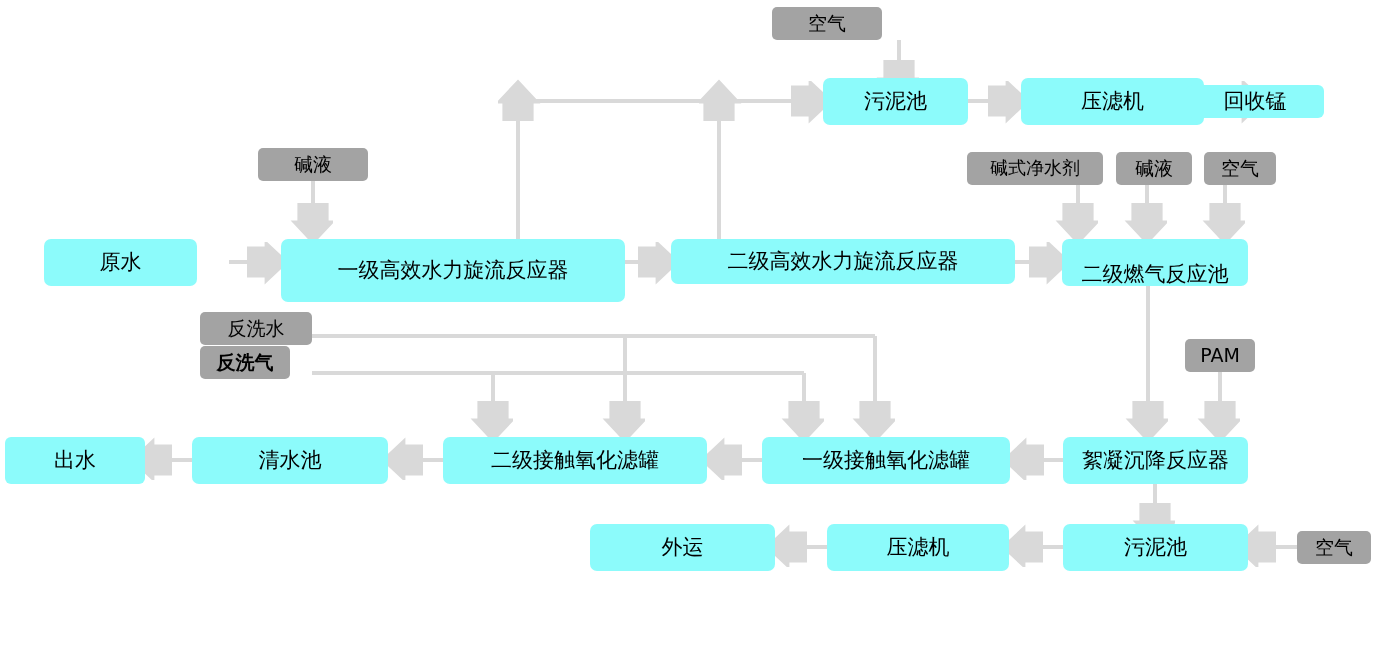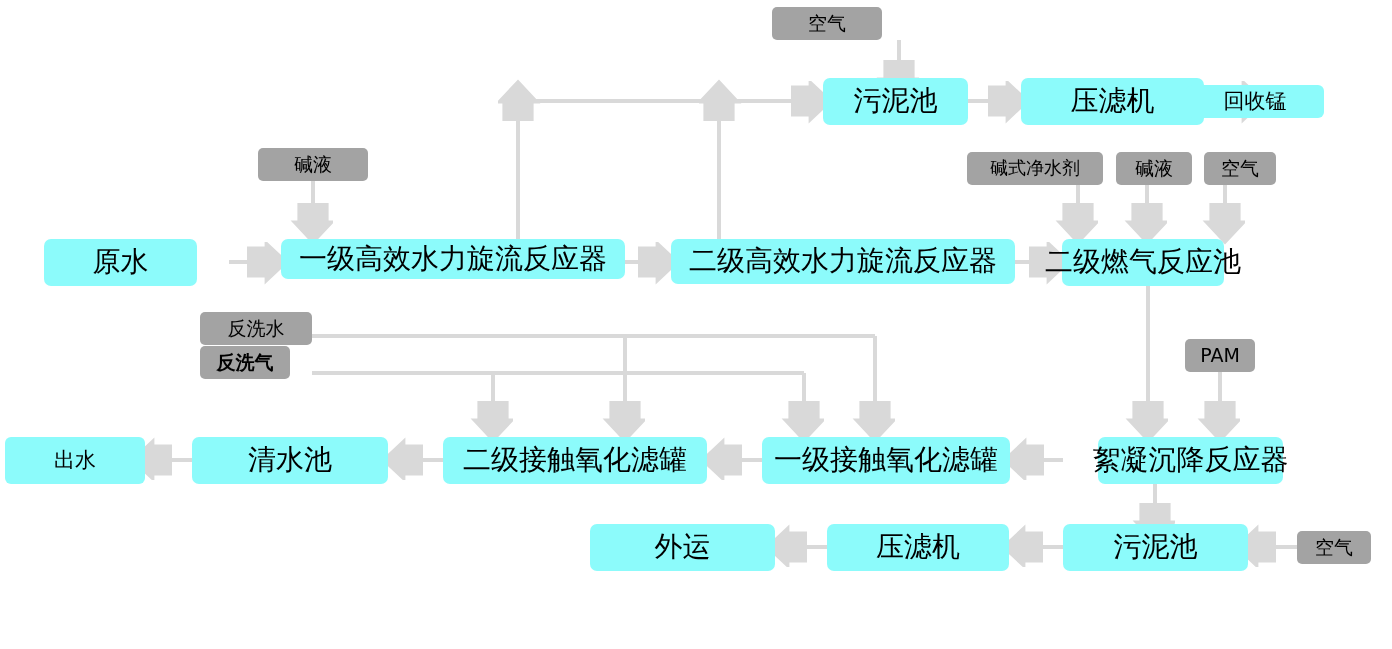--- a/index.html
+++ b/index.html
@@ -34,21 +34,21 @@
     color: #000000;
     display: flex;
     align-items: center;
     justify-content: center;
     text-align: center;
     line-height: 1.15;
     white-space: nowrap;
     z-index: 3;
   }
   .node.proc {
-    font-size: 28px;
+    font-size: 21px;
     border-radius: 7px;
   }
   .node.reagent {
     font-size: 19px;
     border-radius: 5px;
     background: #a3a3a3;
   }
   .node.term {
     font-size: 21px;
     border-radius: 6px;
@@ -164,29 +164,29 @@
   </div>
 
   <div class="node reagent" style="left:1204px;top:152px;width:72px;height:33px;">
     <span class="node-label">空气</span>
   </div>
 
   <div class="node proc" style="left:44px;top:239px;width:153px;height:47px;">
     <span class="node-label">原水</span>
   </div>
 
-  <div class="node proc" style="left:281px;top:239px;width:344px;height:40px;">
+  <div class="node proc" style="left:281px;top:239px;width:344px;height:63px;">
     <span class="node-label">一级高效水力旋流反应器</span>
   </div>
 
   <div class="node proc" style="left:671px;top:239px;width:344px;height:45px;">
     <span class="node-label">二级高效水力旋流反应器</span>
   </div>
 
-  <div class="node proc" style="left:1062px;top:239px;width:162px;height:47px;">
+  <div class="node proc" style="left:1062px;top:239px;width:186px;height:47px;align-items:flex-end;">
     <span class="node-label">二级燃气反应池</span>
   </div>
 
   <div class="node reagent" style="left:200px;top:312px;width:112px;height:33px;">
     <span class="node-label">反洗水</span>
   </div>
 
   <div class="node reagent" style="left:200px;top:346px;width:90px;height:33px;font-weight:bold;">
     <span class="node-label">反洗气</span>
   </div>
@@ -204,21 +204,21 @@
   </div>
 
   <div class="node proc" style="left:443px;top:437px;width:264px;height:47px;">
     <span class="node-label">二级接触氧化滤罐</span>
   </div>
 
   <div class="node proc" style="left:762px;top:437px;width:248px;height:47px;">
     <span class="node-label">一级接触氧化滤罐</span>
   </div>
 
-  <div class="node proc" style="left:1063px;top:437px;width:185px;height:47px;margin-left:35px;">
+  <div class="node proc" style="left:1063px;top:437px;width:185px;height:47px;">
     <span class="node-label">絮凝沉降反应器</span>
   </div>
 
   <div class="node proc" style="left:590px;top:524px;width:185px;height:47px;">
     <span class="node-label">外运</span>
   </div>
 
   <div class="node proc" style="left:827px;top:524px;width:182px;height:47px;">
     <span class="node-label">压滤机</span>
   </div>

